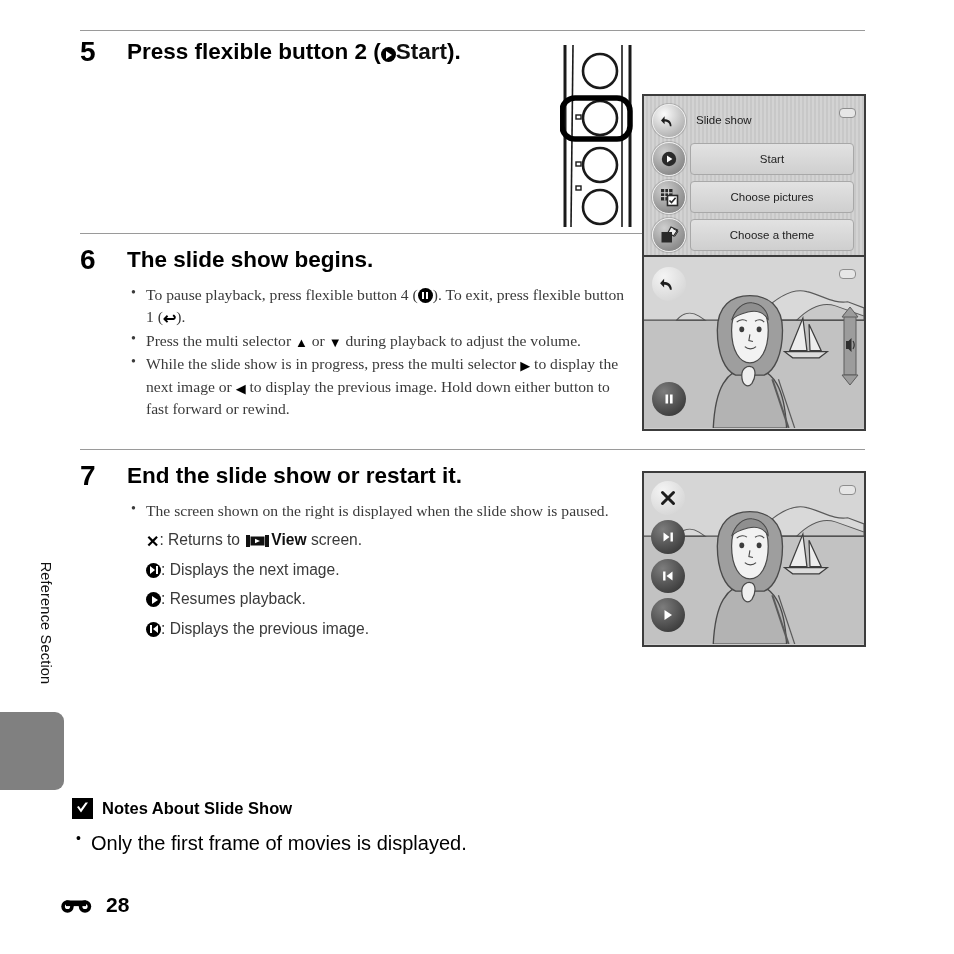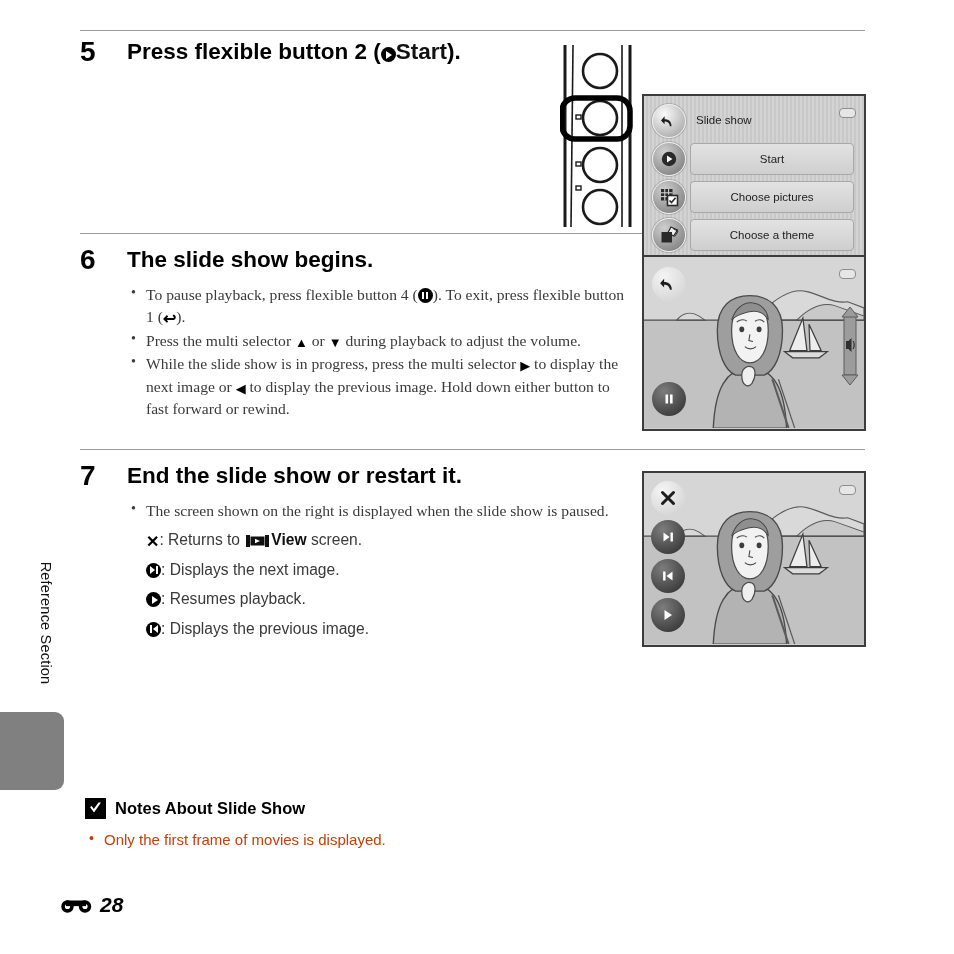--- a/index.html
+++ b/index.html
@@ -285,31 +285,30 @@
     background: radial-gradient(circle at 35% 28%, #7d7d7d, #3d3d3d 78%, #2b2b2b);
   }
 
   
   .footer {
     position: absolute;
     left: 60px;
     top: 893px;
     display: flex;
     align-items: center;
-    gap: 6px;
+    gap: 12px;
     font-size: 21px;
-    font-style: italic;
     font-weight: bold;
     color: #000;
   }
 
   
   .notes {
     position: absolute;
-    left: 85px;
+    left: 72px;
     top: 798px;
     width: 640px;
   }
   .notes-head {
     display: flex;
     align-items: center;
     gap: 9px;
     font-size: 16.5px;
     font-weight: 700;
     color: #000;
@@ -317,23 +316,23 @@
   .check-box {
     width: 21px; height: 21px;
     background: #000;
     display: flex; align-items: center; justify-content: center;
     flex: none;
   }
   .notes ul {
     margin: 10px 0 0 0;
     padding: 0;
     list-style: none;
-    font-size: 15px;
+    font-size: 20px;
     line-height: 1.45;
-    color: #c2410c;
+    color: #000000;
   }
   .notes li {
     position: relative;
     padding-left: 19px;
     margin-bottom: 4px;
   }
   .notes li::before {
     content: "•";
     position: absolute;
     left: 4px; top: -1px;

